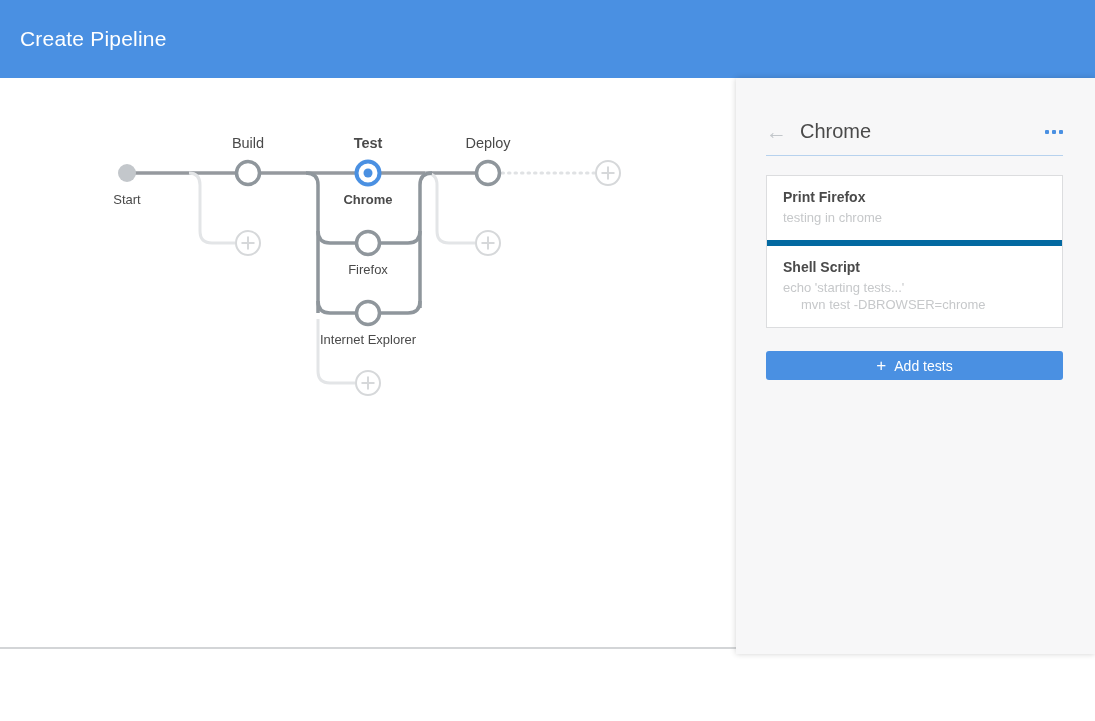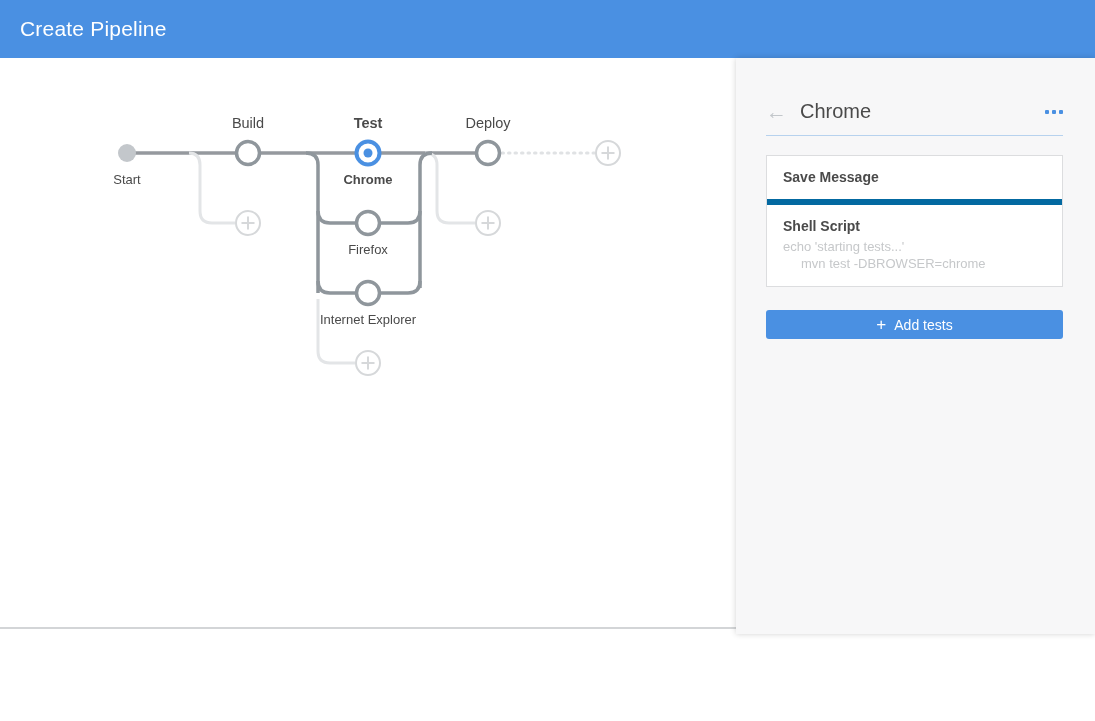--- a/index.html
+++ b/index.html
@@ -1,20 +1,20 @@
 <!DOCTYPE html>
 <html><head>
 <meta charset="utf-8">
 <style>
   * { margin:0; padding:0; box-sizing:border-box; }
   html,body { width:1095px; height:721px; overflow:hidden;
     font-family:"Liberation Sans", sans-serif; background:#fff; }
 
   
-  .app-header { height:58px; background:#4a90e2; display:flex;
+  .app-header { height:78px; background:#4a90e2; display:flex;
     align-items:center; padding:0 20px; }
   .app-title { color:#ffffff; font-size:21px; font-weight:400; letter-spacing:.2px; }
   .header-actions { margin-left:auto; display:flex; gap:14px; }
   .hdr-btn { background:transparent; border:1px solid rgba(255,255,255,.85);
     color:#fff; font-size:14px; font-family:inherit; border-radius:3px;
     padding:5px 18px; height:27px; line-height:15px; cursor:pointer; }
   .hdr-btn.wide { padding:5px 22px; }
 
   
   .content { display:flex; height:576px; }
@@ -132,21 +132,22 @@
       <span class="more-dots">
           <i></i>
           <i></i>
           <i></i>
         </span>
     </div>
     <div class="panel-divider"></div>
 
     <div class="steps-card">
       <div class="step-row">
-        <div class="step-name">Save Message</div>
+        <div class="step-name">Print Firefox</div>
+        <div class="step-detail">testing in chrome</div>
       </div>
       <div class="step-row">
         <div class="step-name">Shell Script</div>
         <div class="step-detail">echo 'starting tests...'</div>
         <div class="step-detail">mvn test -DBROWSER=chrome</div>
       </div>
     </div>
 
     <button class="add-step-btn">
       <span class="plus">+</span>

